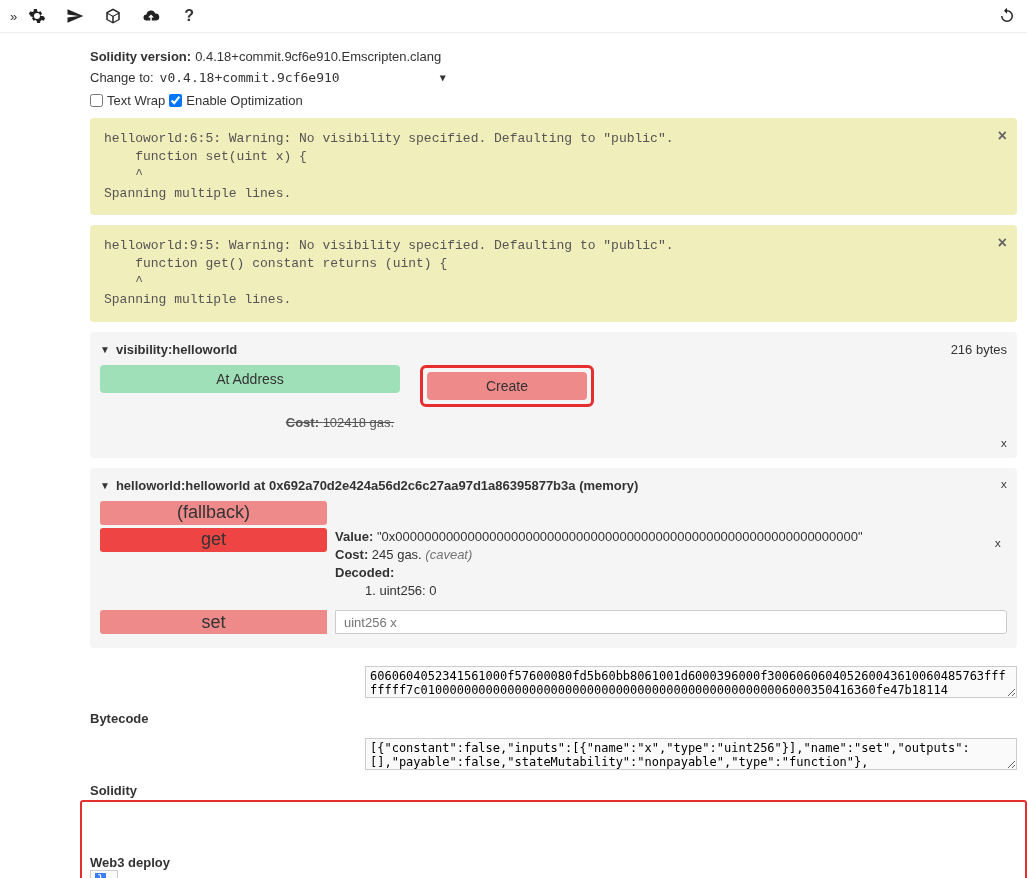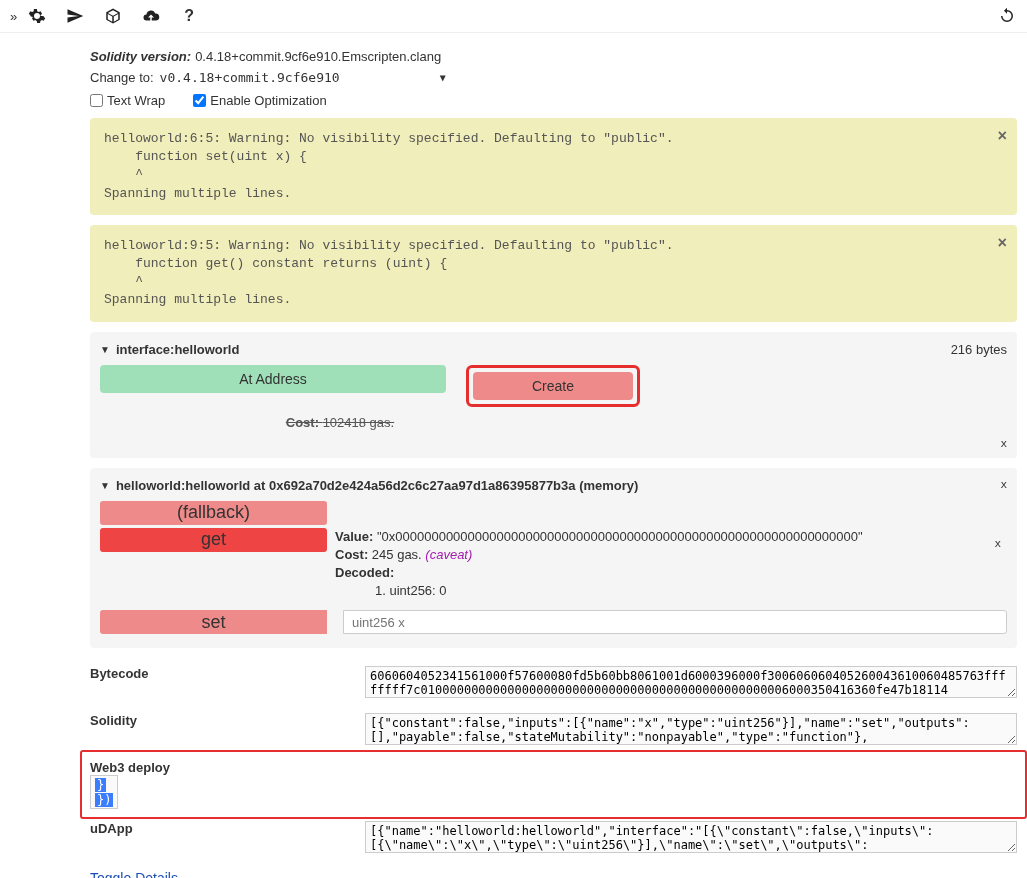--- a/index.html
+++ b/index.html
@@ -4,56 +4,56 @@
 <style>
   * { box-sizing: border-box; margin: 0; padding: 0; }
   body { font-family: Arial, Helvetica, sans-serif; font-size: 13px; color: #333; background: #fff; width: 1027px; }
   .topbar { display: flex; align-items: center; padding: 6px 10px; border-bottom: 1px solid #eee; }
   .topbar .left { margin-right: 10px; }
   .topbar .icons { display: flex; gap: 18px; align-items: center; }
   .topbar .icon { width: 20px; height: 20px; display: flex; align-items: center; justify-content: center; cursor: pointer; }
   .topbar .refresh { margin-left: auto; }
   .tab-content { padding: 10px 10px 10px 90px; }
   .row { margin: 6px 0; display: flex; align-items: center; font-size: 13px; }
-  .row strong { font-weight: bold; font-style: italic; }
+  .row strong { font-weight: bold; }
   .select-like { display: inline-flex; align-items: center; gap: 100px; font-family: monospace; margin-left: 6px; cursor: pointer; }
   .select-caret { font-size: 10px; }
-  .checkbox-row { display: flex; align-items: center; gap: 28px; margin-top: 8px; }
+  .checkbox-row { display: flex; align-items: center; gap: 4px; margin-top: 8px; }
   .checkbox-row label { display: flex; align-items: center; gap: 4px; font-size: 13px; }
   input[type=checkbox] { width: 13px; height: 13px; }
   .warning-box { background: #f0eeba; border-radius: 4px; padding: 12px 14px; margin: 10px 0; position: relative; font-family: "Courier New", monospace; font-size: 13px; line-height: 1.4; color: #555; }
   .warning-box .close { position: absolute; top: 8px; right: 10px; font-size: 16px; font-weight: bold; color: #666; cursor: pointer; }
   .contract-box { background: #f5f5f5; border-radius: 4px; padding: 10px 10px 28px 10px; margin: 10px 0; position: relative; }
   .contract-header { display: flex; align-items: center; font-size: 13px; margin-bottom: 8px; }
   .contract-header .triangle { margin-right: 6px; font-size: 10px; }
   .contract-header .title { font-weight: bold; }
   .contract-header .bytes { margin-left: auto; font-size: 13px; color: #333; }
   .btn-row { display: flex; gap: 20px; }
   .btn { flex: 0 0 auto; width: 300px; display: flex; align-items: center; justify-content: center; height: 28px; border-radius: 4px; font-size: 14px; cursor: pointer; border: none; }
-  .btn-green { background: #9fe0b8; color: #333; width: 346px; }
+  .btn-green { background: #9fe0b8; color: #333; width: 300px; }
   .btn-red { background: #ef8a8a; color: #333; width: 160px; }
   .red-outline { border: 3px solid #e62e2e; border-radius: 6px; padding: 4px; display: inline-block; }
   .cost-line { text-align: center; margin-top: 8px; font-size: 13px; color: #555; text-decoration: line-through; }
   .close-x { position: absolute; right: 10px; bottom: 8px; font-family: monospace; font-size: 11px; cursor: pointer; }
   .instance-box { background: #f5f5f5; border-radius: 4px; padding: 10px 10px 14px 10px; margin: 10px 0; position: relative; }
   .instance-close { position: absolute; right: 10px; top: 10px; font-family: monospace; font-size: 11px; cursor: pointer; }
   .small-btn { width: 227px; height: 24px; border: none; border-radius: 3px; font-size: 18px; cursor: pointer; margin-bottom: 3px; }
   .btn-fallback { background: #ef8a8a; color: #333; }
   .btn-get { background: #ef4444; color: #333; }
   .btn-set { background: #ef8a8a; color: #333; }
   .get-row { display: flex; align-items: flex-start; gap: 8px; }
   .get-info { font-size: 13px; line-height: 1.4; flex: 1; position: relative; }
-  .get-info .caveat { color: #a21caf; font-style: italic; }
+  .get-info .caveat { color: #737373; font-style: italic; }
   .get-close { position: absolute; right: 6px; top: 8px; font-family: monospace; font-size: 11px; cursor: pointer; }
-  .decoded-indent { margin-left: 40px; }
-  .set-row { display: flex; align-items: center; gap: 16px; margin-top: 10px; }
+  .decoded-indent { margin-left: 30px; }
+  .set-row { display: flex; align-items: center; gap: 8px; margin-top: 10px; }
   .set-input { flex: 1; height: 24px; border: 1px solid #ccc; border-radius: 0 3px 3px 0; padding: 0 8px; font-size: 13px; color: #404040; background: #fff; }
   .detail-table { margin: 12px 0 0 0; }
   .detail-row { display: flex; align-items: flex-start; padding: 6px 0; }
-  .detail-label { width: 275px; font-size: 13px; font-weight: bold; }
+  .detail-label { width: 275px; font-size: 13px; font-weight: bold; margin-top: 45px; }
   .detail-val { flex: 1; }
   .detail-textarea { width: 100%; height: 32px; border: 1px solid #ccc; background: #fafafa; font-family: monospace; font-size: 12px; padding: 2px 4px; resize: vertical; overflow-y: scroll; }
   .web3-box { position: relative; flex-direction: column; }
   .web3-outline { border: 2px solid #e62e2e; border-radius: 3px; position: absolute; left: -10px; right: -10px; top: -4px; bottom: -4px; pointer-events: none; }
   .web3-selected { background: #3a7eff; color: #fff; display: inline-block; padding: 0 2px; font-family: monospace; font-size: 12px; }
   .web3-textarea-wrap { position: relative; width: 100%; height: 34px; border: 1px solid #ccc; background: #fafafa; overflow-y: scroll; padding: 1px 4px; }
   .toggle-link { color: #1a4db3; text-decoration: underline; font-size: 14px; cursor: pointer; margin-top: 8px; display: inline-block; }
   .outer { position: relative; padding-bottom: 40px; }
   svg { display: block; }
   pre { white-space: pre; font-family: "Courier New", monospace; }
@@ -133,21 +133,21 @@
     <span class="close">×</span>
     <pre><span>helloworld:9:5: Warning: No visibility specified. Defaulting to "public".</span>
 <span>    function get() constant returns (uint) {</span>
 <span>    ^</span>
 <span>Spanning multiple lines.</span></pre>
   </div>
 
   <div class="contract-box">
     <div class="contract-header">
       <span class="triangle">▼</span>
-      <span class="title">interface:helloworld</span>
+      <span class="title">visibility:helloworld</span>
       <span class="bytes">216 bytes</span>
     </div>
     <div class="btn-row">
       <button class="btn btn-green">At Address</button>
       <span class="red-outline">
         <button class="btn btn-red">Create</button>
       </span>
     </div>
     <div class="cost-line" style="width:480px;margin-left:0;text-align:center;">
       <strong>Cost:</strong> <span>102418 gas.</span>

